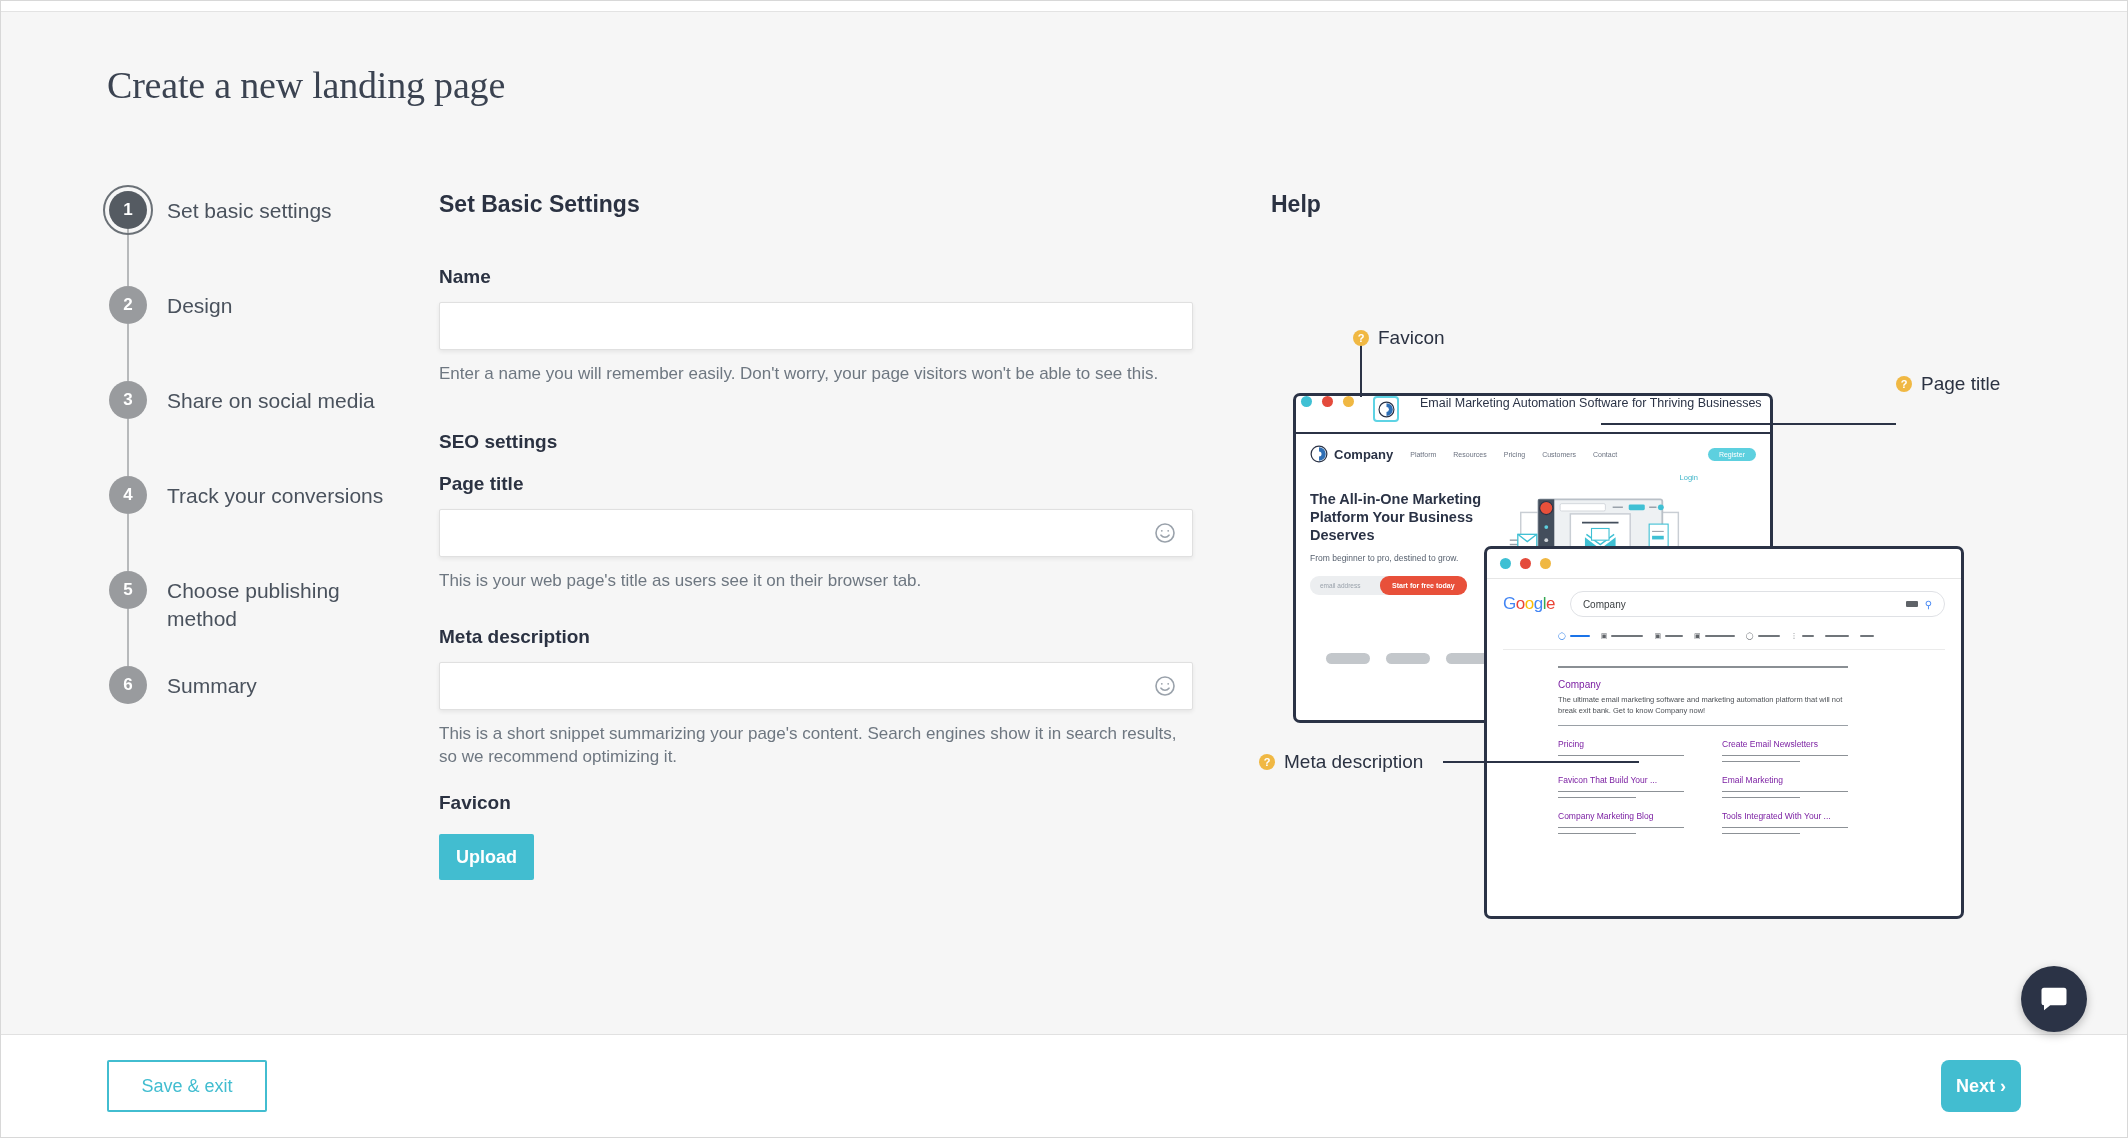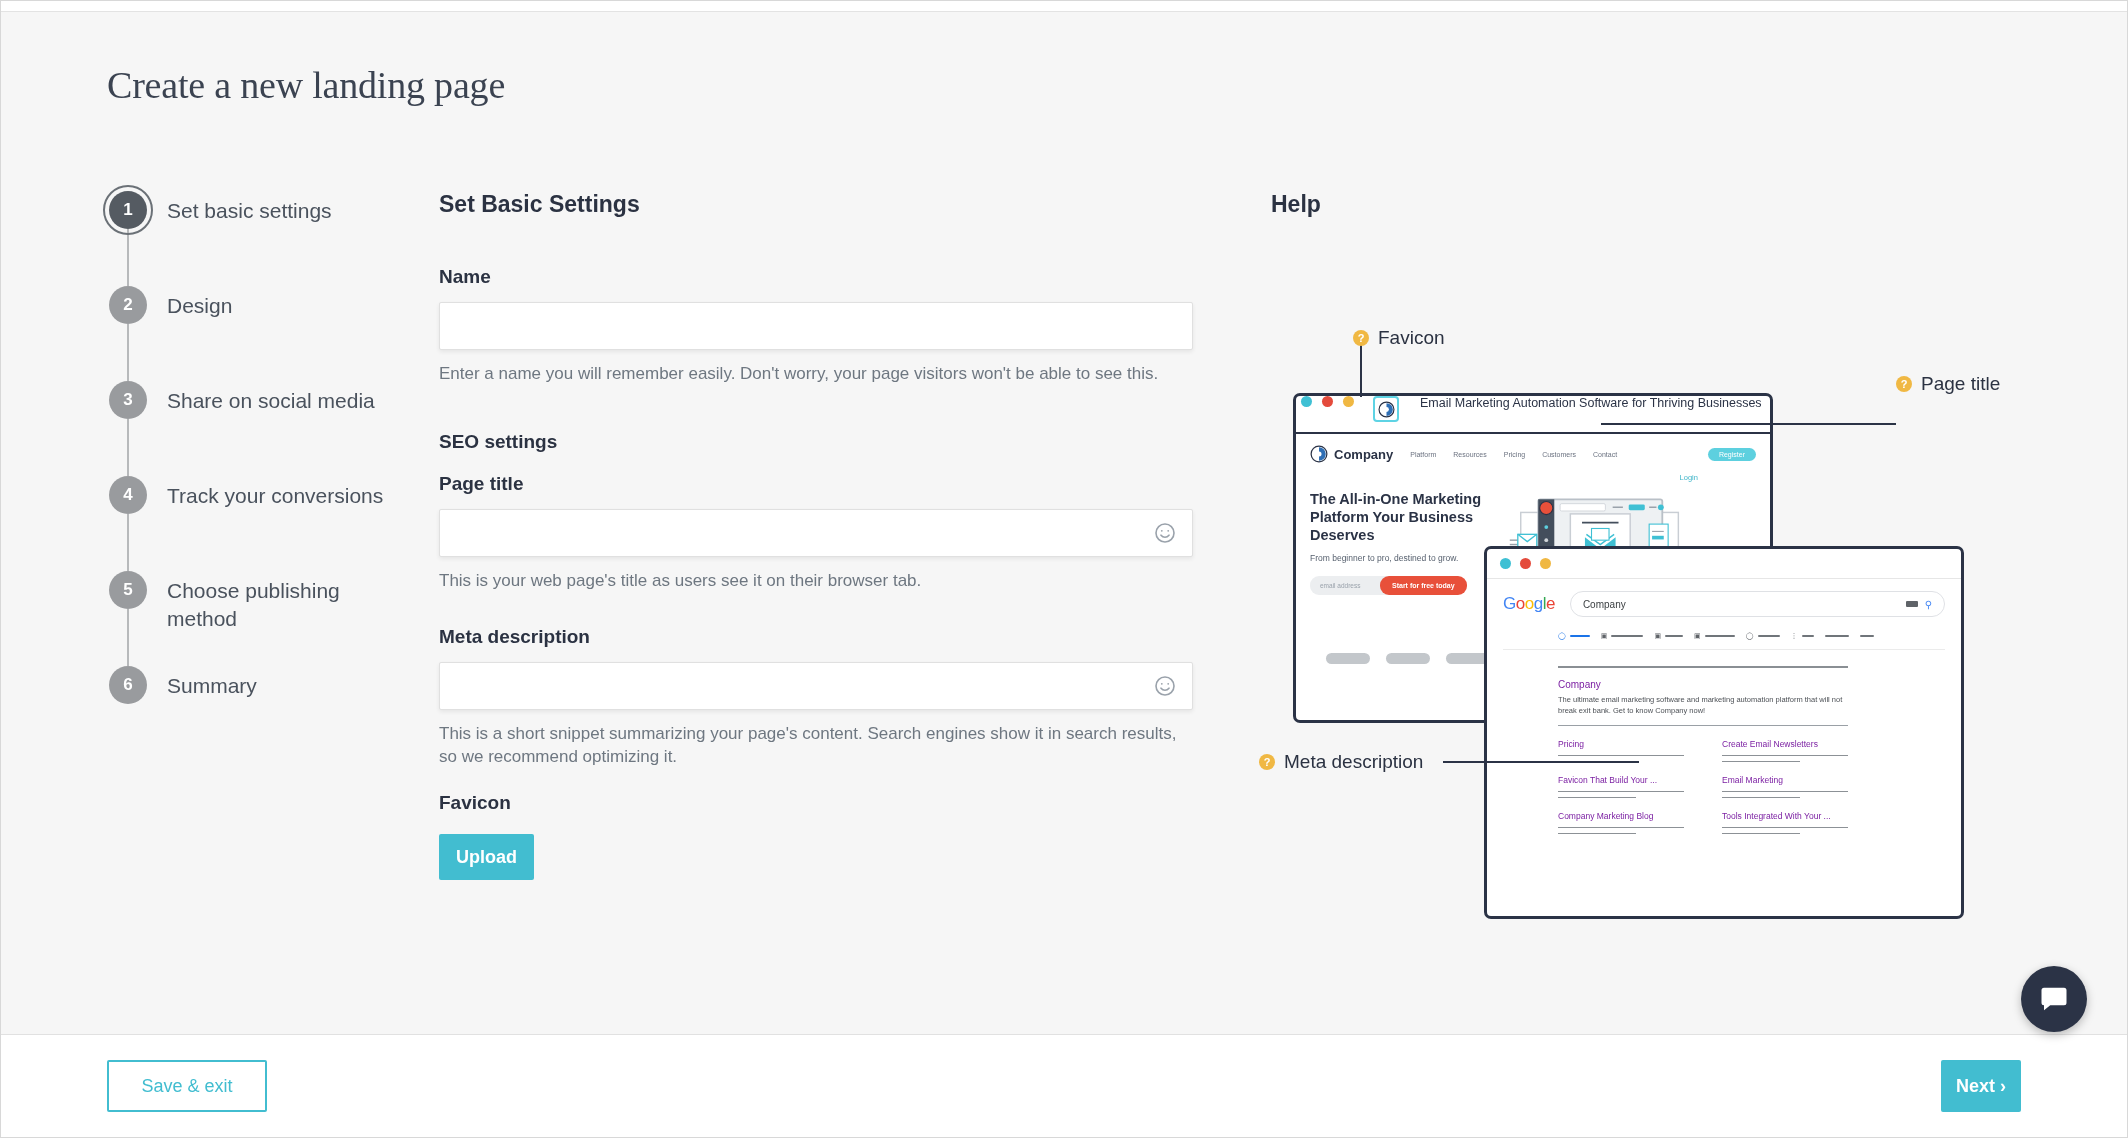--- a/index.html
+++ b/index.html
@@ -190,21 +190,21 @@
     background:#ffffff; border-top:1px solid #e1e1e1;
     display:flex; align-items:center; justify-content:space-between;
     padding:0 106px;
   }
   #save-exit {
     width:160px; height:52px; background:#ffffff; border:2px solid #42bdd0;
     color:#42bdd0; font-size:18px; cursor:pointer; border-radius:2px;
     font-family:"Liberation Sans", sans-serif;
   }
   #next-btn {
-    width:80px; height:52px; background:#42bdd0; border:none; border-radius:2px;
+    width:80px; height:52px; background:#42bdd0; border:none; border-radius:8px;
     color:#ffffff; font-size:18px; font-weight:700; cursor:pointer;
     font-family:"Liberation Sans", sans-serif;
   }
 </style>
 </head>
 <body>
 
 <div id="page">
 
   <div id="topbar"></div>

